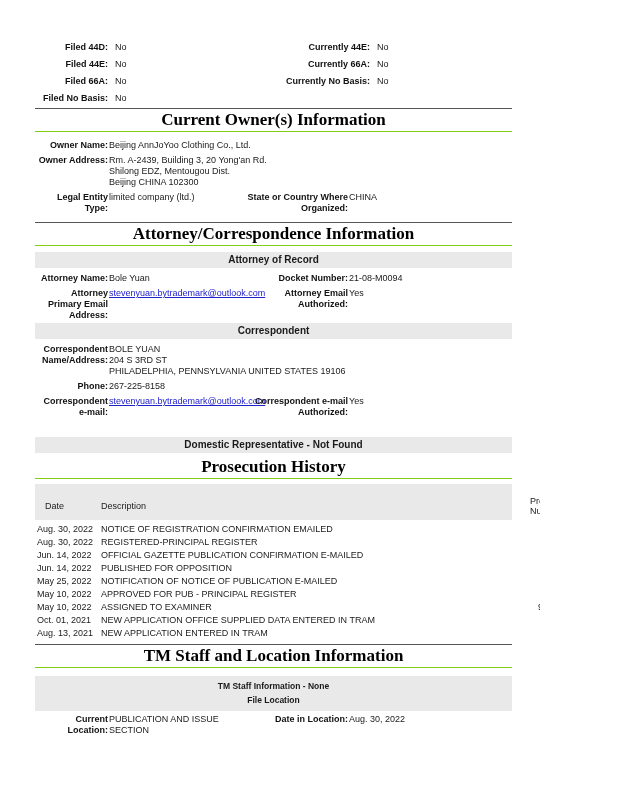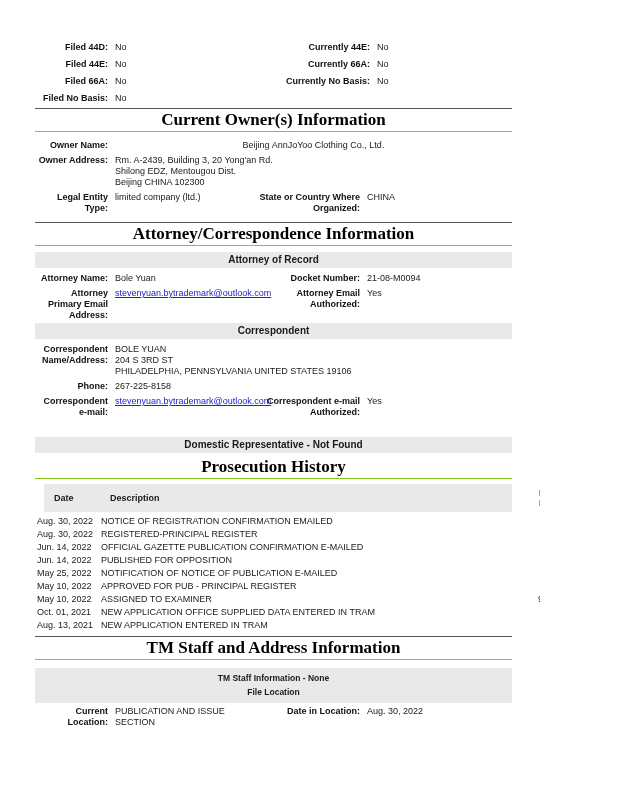--- a/index.html
+++ b/index.html
@@ -5,42 +5,42 @@
   * { margin:0; padding:0; box-sizing:border-box; }
   html,body { background:#fff; }
   .page {
     width:540px; height:800px; overflow:hidden; background:#ffffff;
     font-family:"Liberation Sans", sans-serif; font-size:9px; color:#1a1a1a;
     padding:42px 28px 0 35px; position:relative;
   }
   .lbl { font-weight:bold; text-align:right; color:#111; line-height:11px; }
   .val { line-height:11px; }
   .row-a { display:grid; grid-template-columns:73px 128px 120px 1fr; column-gap:7px; margin-bottom:6px; }
-  .row-b { display:grid; grid-template-columns:73px 128px 110px 1fr; column-gap:7px; margin-bottom:4px; }
+  .row-b { display:grid; grid-template-columns:73px 128px 110px 1fr; column-gap:1px; margin-bottom:4px; }
   .section-title {
     font-family:"Liberation Serif", serif; font-weight:bold; font-size:17px; line-height:19px;
     text-align:center; color:#000;
     border-top:1px solid #555; border-bottom:1px solid #84cc16;
     padding:1px 0 2px 0; margin-top:2px;
   }
   .section-title.no-top { border-top:none; }
   .band {
     background:#e9e9e9; text-align:center; font-weight:bold; font-size:10px;
     padding:3px 0; margin:2px 0; line-height:10px;
   }
   .band-block { background:#e9e9e9; padding:3px 0 4px 0; margin:2px 0; }
   .band-line { text-align:center; font-weight:bold; font-size:8.5px; line-height:10px; padding:2px 0; }
   .content-pad { padding-top:8px; padding-bottom:6px; }
   .content-pad-sm { padding-top:4px; padding-bottom:3px; }
   a.link, .link { color:#2222cc; text-decoration:underline; cursor:pointer; }
   .addr-line { line-height:11px; }
   
   .ph-header {
     display:grid; grid-template-columns:56px 429px 1fr; background:#e9e9e9;
-    font-weight:bold; padding:4px 0 4px 10px; align-items:center; margin-top:5px; line-height:10px;margin-left:9px;
+    font-weight:normal; padding:12px 0 4px 10px; align-items:center; margin-top:5px; line-height:10px;
   }
   .ph-row { display:grid; grid-template-columns:64px 437px 1fr; padding-left:2px; line-height:13px; }
   .ph-rows { padding-top:3px; padding-bottom:2px; }
 </style>
 </head>
 <body>
 
 <div class="page">
 
   <div>
@@ -67,21 +67,21 @@
       <div class="val">No</div>
       <div></div>
         <div></div>
     </div>
   </div>
 
   <div class="section-title">Current Owner(s) Information</div>
   <div class="content-pad">
     <div class="row-b">
       <div class="lbl">Owner Name:</div>
-      <div class="val" style="grid-column:2 / span 3;text-align:center;">Beijing AnnJoYoo Clothing Co., Ltd.</div>
+      <div class="val" style="grid-column:2 / span 3;">Beijing AnnJoYoo Clothing Co., Ltd.</div>
     </div>
     <div class="row-b">
       <div class="lbl">Owner Address:</div>
       <div class="val" style="grid-column:2 / span 3;">
         <div class="addr-line">Rm. A-2439, Building 3, 20 Yong'an Rd.</div>
         <div class="addr-line">Shilong EDZ, Mentougou Dist.</div>
         <div class="addr-line">Beijing CHINA 102300</div>
       </div>
     </div>
     <div class="row-b" style="margin-bottom:0;">
@@ -182,21 +182,21 @@
         <div></div>
       </div>
       <div class="ph-row">
         <div>Aug. 13, 2021</div>
         <div>NEW APPLICATION ENTERED IN TRAM</div>
         <div></div>
       </div>
     </div>
   </div>
 
-  <div class="section-title">TM Staff and Address Information</div>
+  <div class="section-title">TM Staff and Location Information</div>
   <div class="content-pad-sm">
     <div class="band-block" style="margin-top:4px;">
       <div class="band-line">TM Staff Information - None</div>
       <div class="band-line">File Location</div>
     </div>
     <div class="row-b" style="margin-top:3px;">
       <div class="lbl">Current Location:</div>
       <div class="val">PUBLICATION AND ISSUE SECTION</div>
       <div class="lbl">Date in Location:</div>
       <div class="val">Aug. 30, 2022</div>

